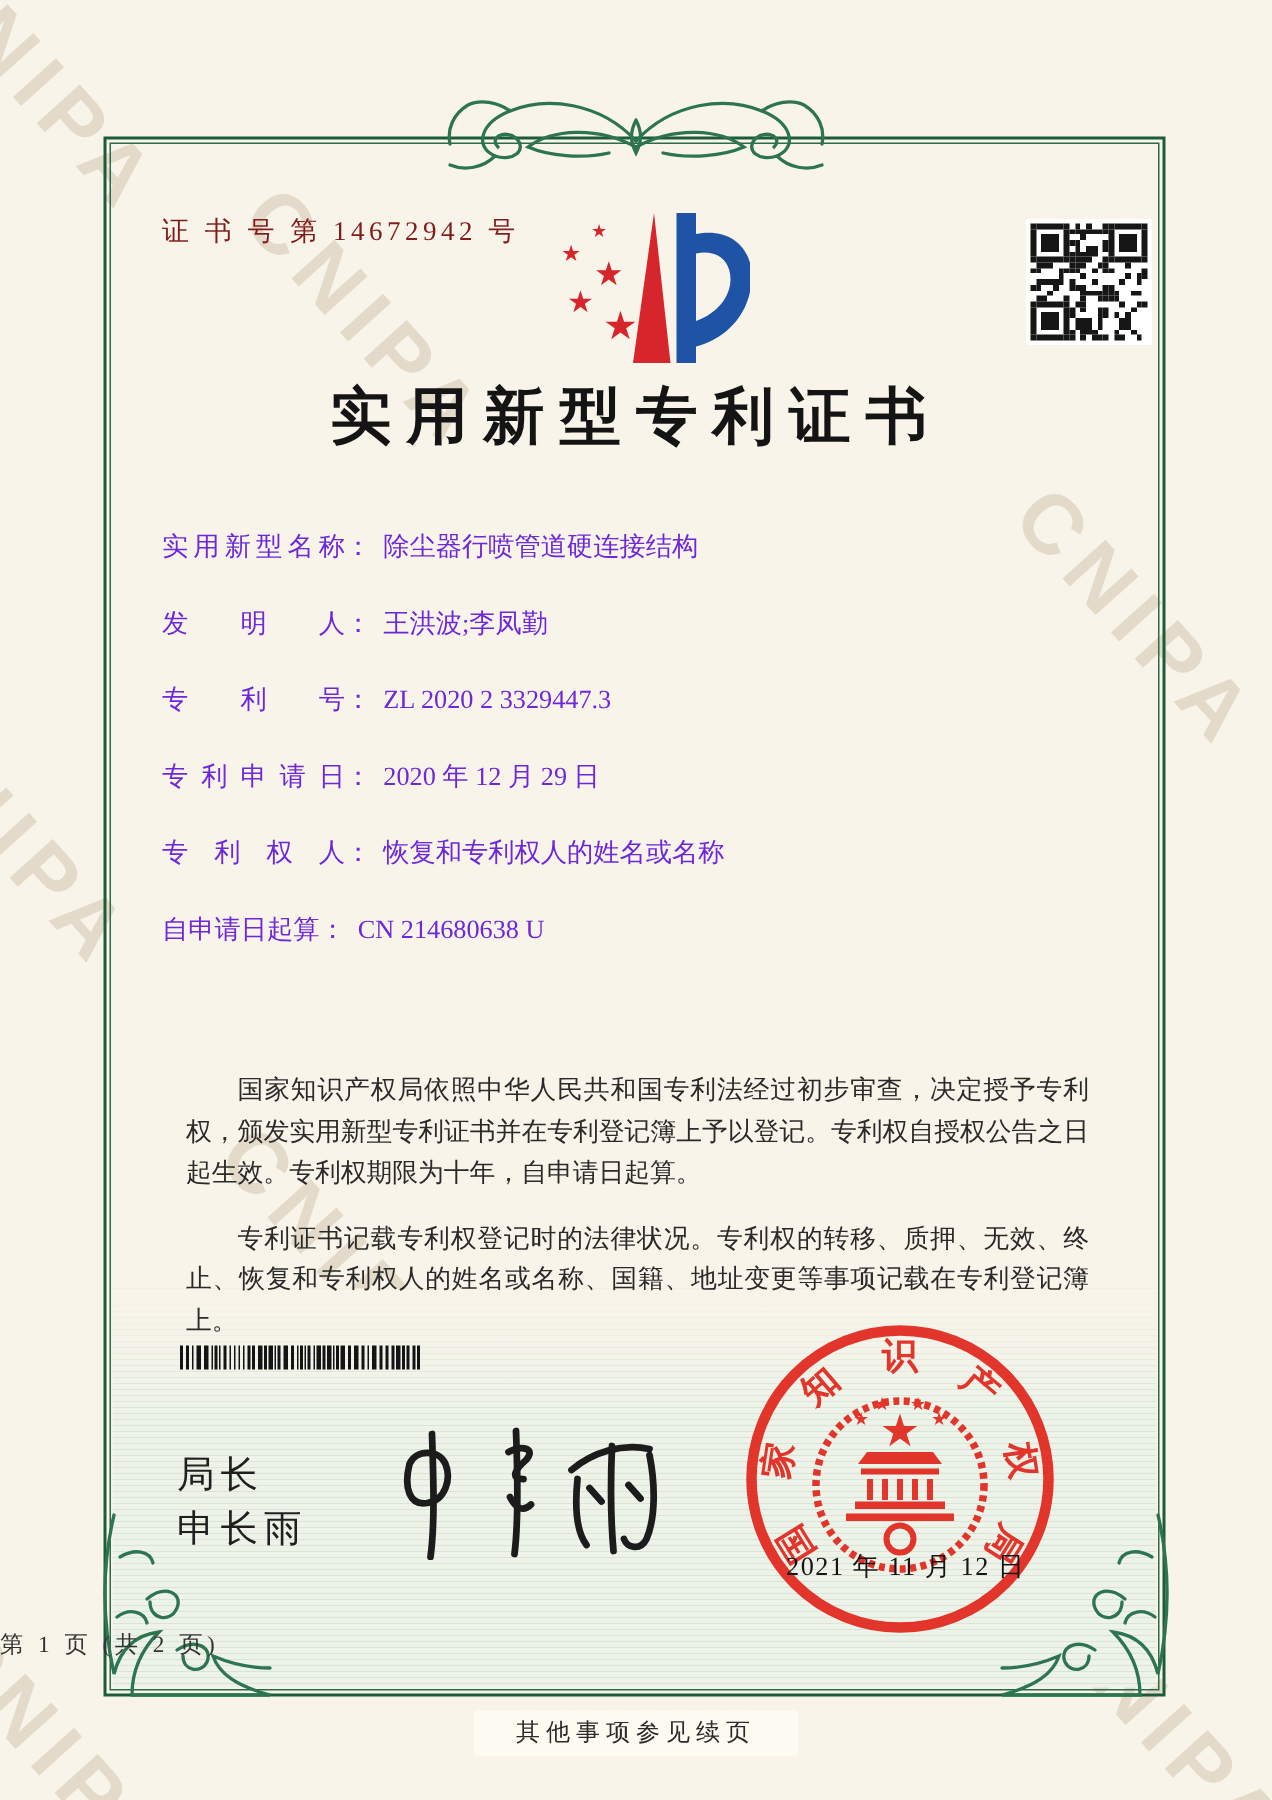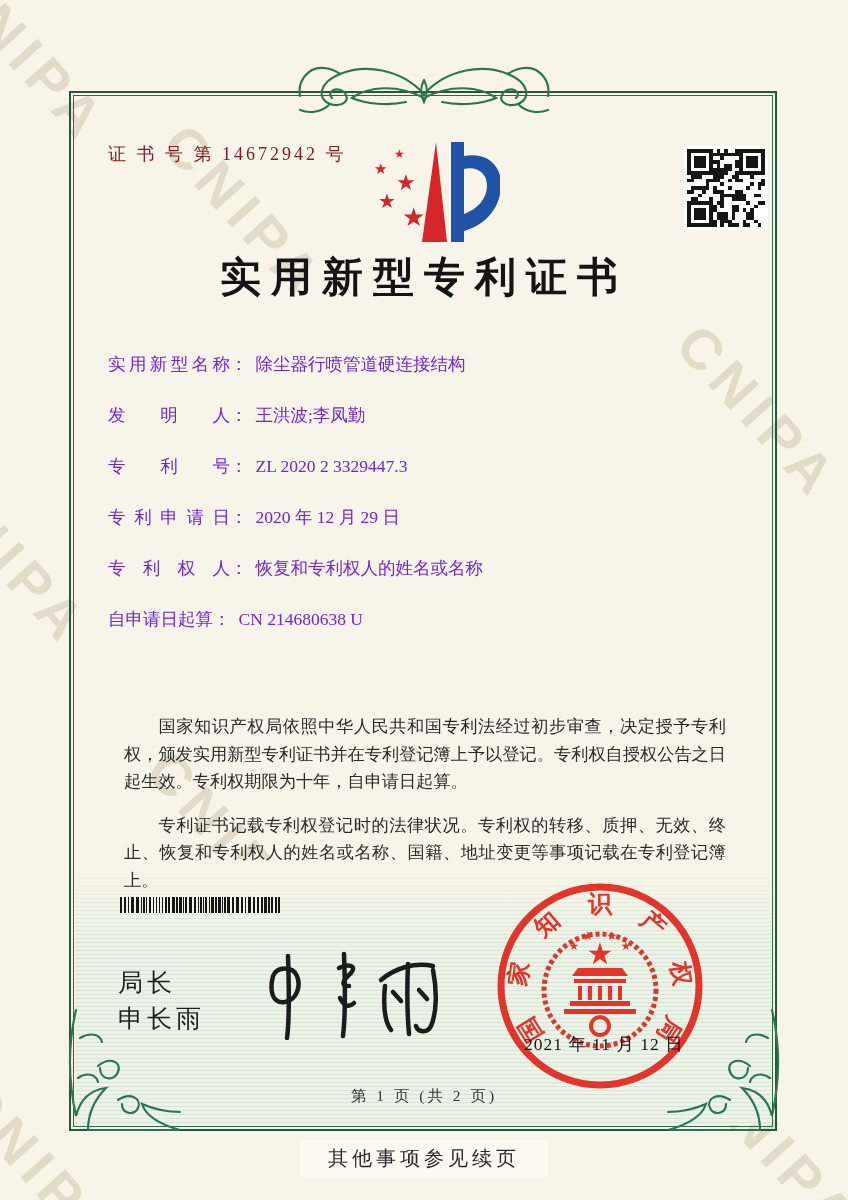--- a/index.html
+++ b/index.html
@@ -85,27 +85,27 @@
   .seal{position:absolute;left:494px;top:880px;}
   .seal-ring-char{
     font-size:24px;font-weight:bold;fill:#e1251b;
     font-family:"Liberation Serif","DejaVu Serif",serif;
   }
   .seal-date{
     position:absolute;left:524px;top:1032px;width:180px;
     font-size:17.5px;letter-spacing:1px;color:#151515;
   }
   .page-num{
-    position:absolute;left:0;right:0;top:1086px;text-align:center;
+    position:absolute;left:0;right:0;top:1086px;text-align:left;
     font-size:15.5px;letter-spacing:3px;color:#333;
   }
   .note-wrap{position:absolute;left:0;right:0;top:1140px;text-align:center;}
   .note{
     display:inline-block;background:#fdfaf2;padding:5px 28px;
-    font-size:20px;letter-spacing:4px;color:#2a2a2a;
+    font-size:16px;letter-spacing:4px;color:#2a2a2a;
   }
 </style>
 </head>
 <body>
 
 <span class="wm" style="left:-20px;top:-45px;">CNIPA</span>
 <span class="wm" style="left:198px;top:112px;">CNIPA</span>
 <span class="wm" style="left:712px;top:312px;">CNIPA</span>
 <span class="wm" style="left:-38px;top:458px;">CNIPA</span>
 <span class="wm" style="left:182px;top:738px;">CNIPA</span>

